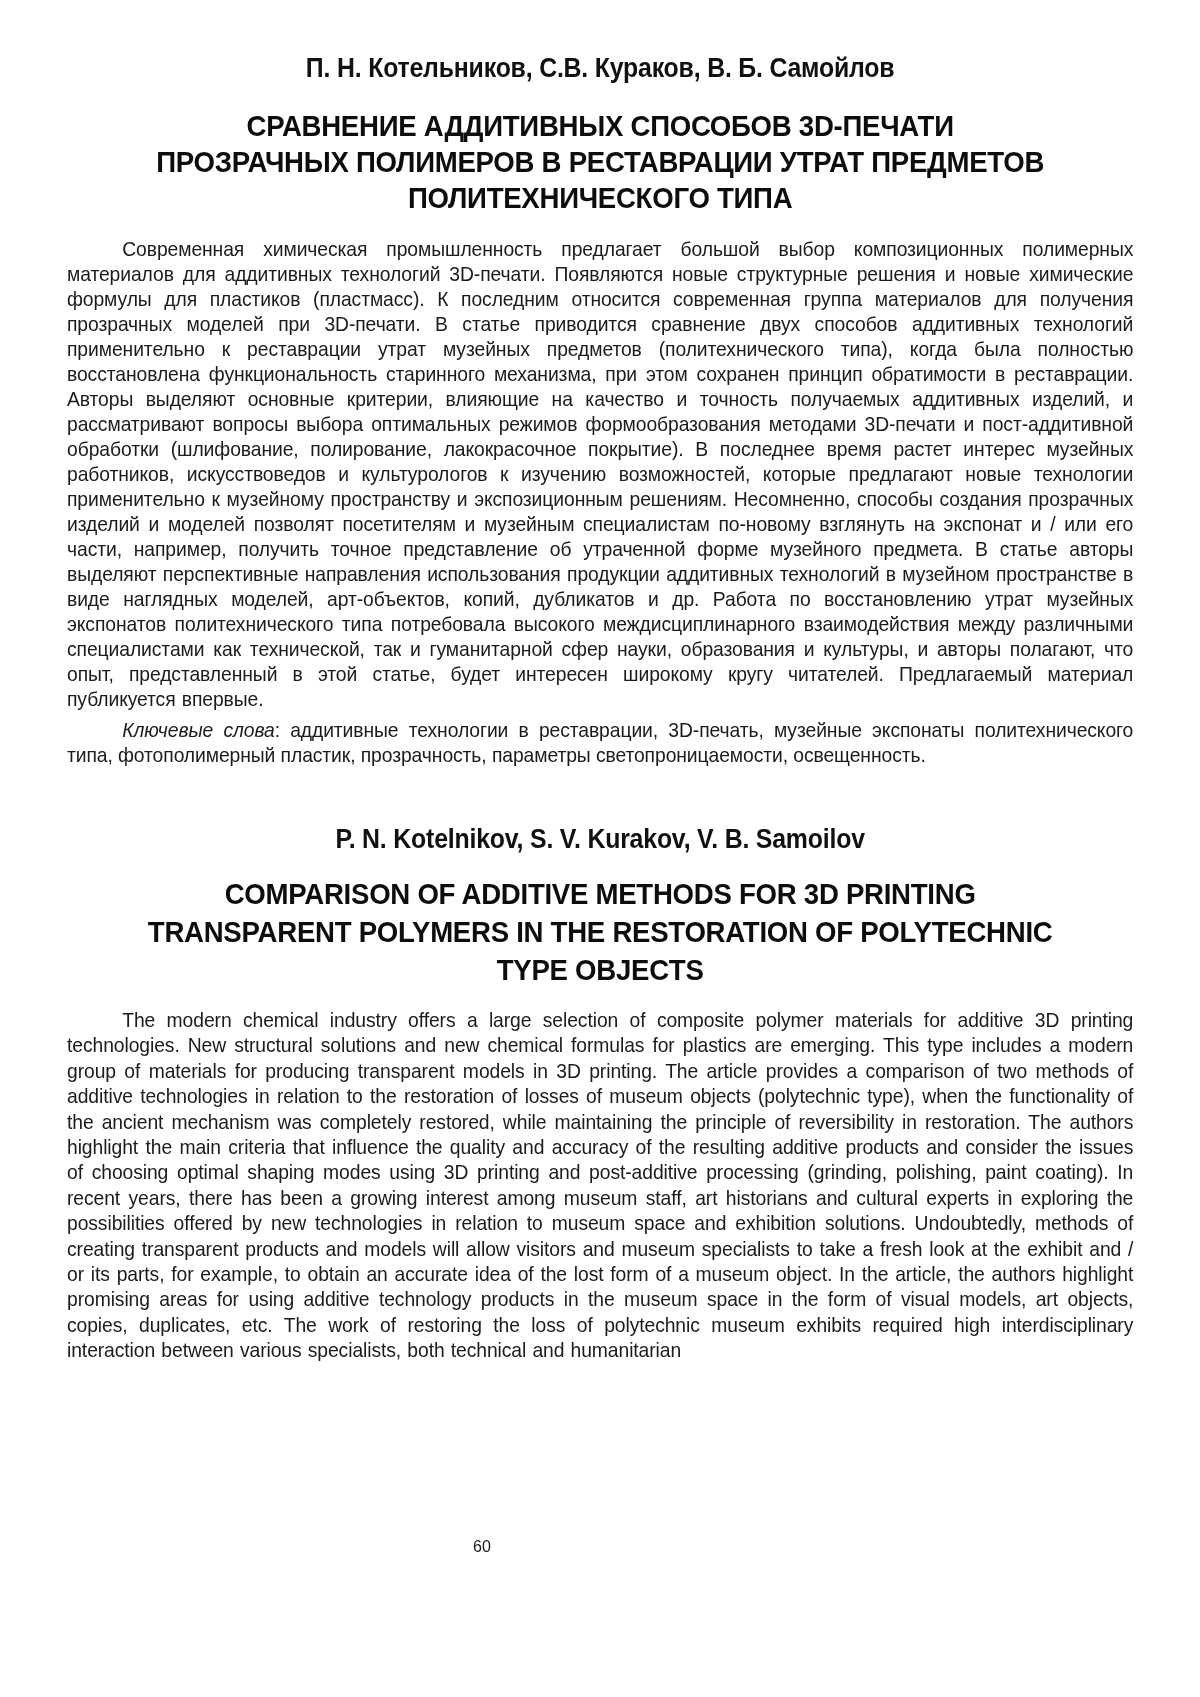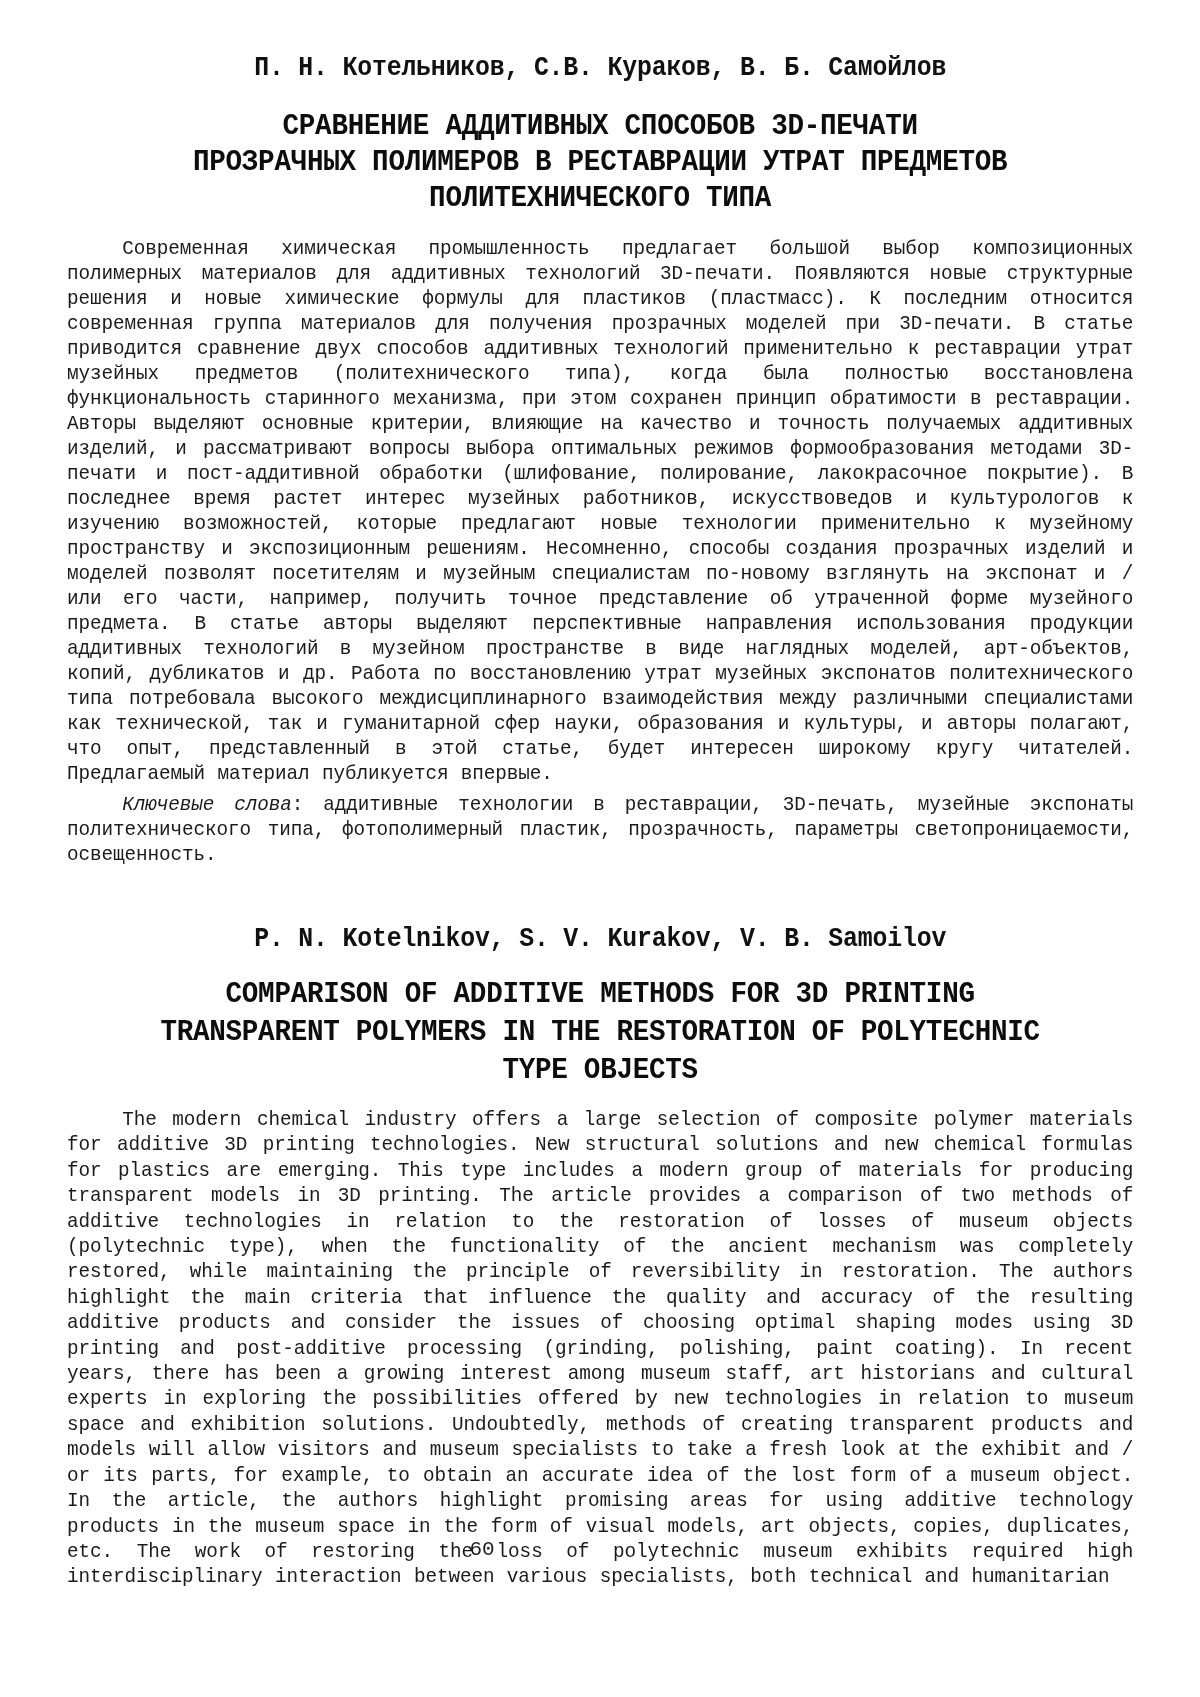--- a/index.html
+++ b/index.html
@@ -14,21 +14,20 @@
     position: relative;
     font-family: "Liberation Sans", "DejaVu Sans", sans-serif;
     color: #1b1b1b;
   }
   .page {
     position: relative;
     width: 1200px;
     height: 1697px;
     padding: 52px 67px 0 67px;
     box-sizing: border-box;
-    font-family: Liberation Mono, monospace;
   }
   
   .squeeze {
     width: 1159px;
     transform: scaleX(0.92);
     transform-origin: left top;
   }
   .authors {
     text-align: center;
     font-weight: bold;
@@ -83,21 +82,21 @@
   }
   .en-block-authors {
     margin-top: 56px;
   }
   .page-number {
     position: absolute;
     top: 1538px;
     left: 0;
     width: 964px;
     text-align: center;
-    font-size: 21px;
+    font-size: 16px;
     color: #1b1b1b;
   }
 </style>
 </head>
 <body>
 
 <div class="page">
   <div class="squeeze">
 
     <div class="authors" lang="ru">П. Н. Котельников, С.В. Кураков, В. Б. Самойлов</div>

